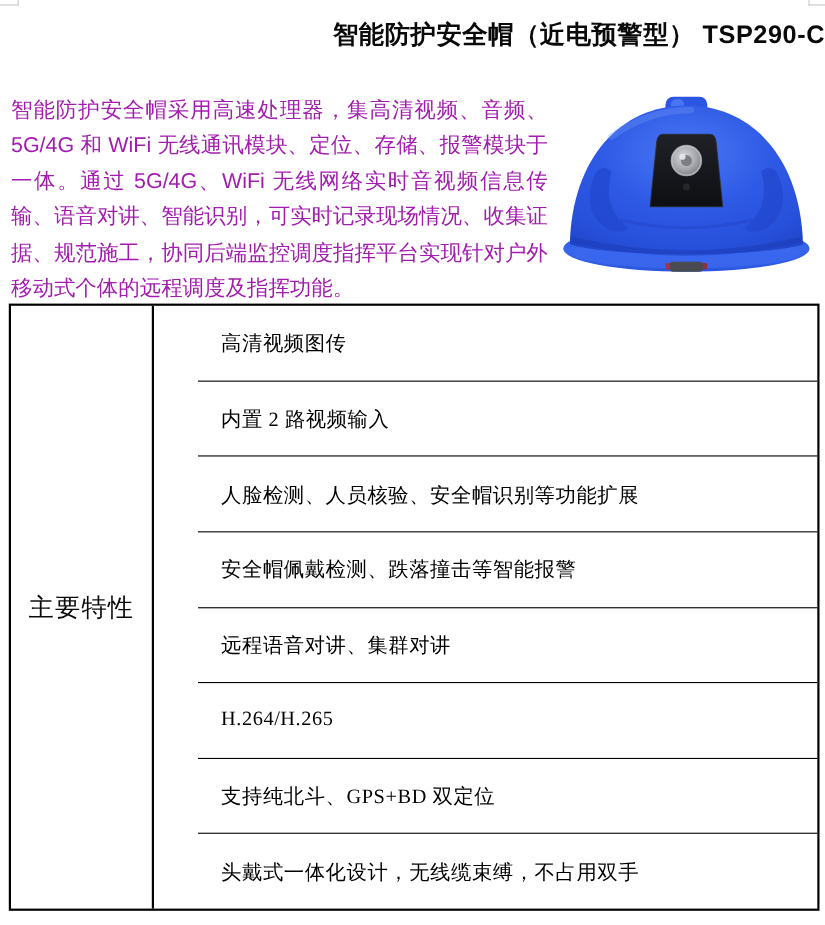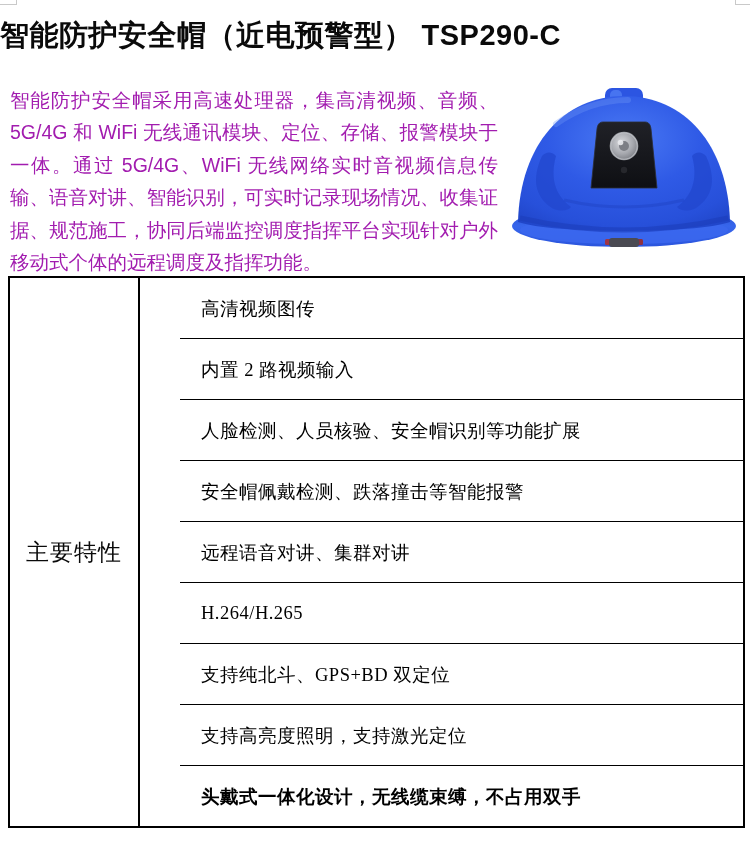--- a/index.html
+++ b/index.html
@@ -25,22 +25,22 @@
   }
   .corner-mark-right {
     position: absolute; top: 0; right: 0;
     width: 14px; height: 4px;
     border-bottom: 1px solid #c9c9c9;
     border-left: 1px solid #c9c9c9;
   }
   .doc-title {
     position: absolute;
     top: 16px; left: 0; right: 0;
-    text-align: left;
-    font-size: 29px;
+    text-align: right;
+    font-size: 23px;
     font-weight: 700;
     letter-spacing: 0.5px;
     color: #0a0a0a;
   }
   .intro-text {
     position: absolute;
     top: 84px; left: 10px;
     width: 488px;
     font-size: 19.5px;
     line-height: 32.4px;
@@ -87,21 +87,21 @@
     box-sizing: border-box;
     border-bottom: 1.5px solid #000000;
     display: flex;
     align-items: center;
     padding-left: 21px;
     font-family: "Liberation Serif", "DejaVu Serif", serif;
     font-size: 18.5px;
     letter-spacing: 0.5px;
     color: #000000;
   }
-  .feature-row:last-child { border-bottom: none; font-weight: bold; }
+  .feature-row:last-child { border-bottom: none; }
 </style>
 </head>
 <body>
 
 <div class="page">
 
   <div class="corner-mark-left"></div>
   <div class="corner-mark-right"></div>
 
   <div class="doc-title">智能防护安全帽（近电预警型） TSP290-C</div>
@@ -175,18 +175,17 @@
   <div class="features-table">
     <div class="header-cell">主要特性</div>
     <div class="rows-col">
       <div class="feature-row">高清视频图传</div>
       <div class="feature-row">内置 2 路视频输入</div>
       <div class="feature-row">人脸检测、人员核验、安全帽识别等功能扩展</div>
       <div class="feature-row">安全帽佩戴检测、跌落撞击等智能报警</div>
       <div class="feature-row">远程语音对讲、集群对讲</div>
       <div class="feature-row">H.264/H.265</div>
       <div class="feature-row">支持纯北斗、GPS+BD 双定位</div>
-      <div class="feature-row">支持高亮度照明，支持激光定位</div>
       <div class="feature-row">头戴式一体化设计，无线缆束缚，不占用双手</div>
     </div>
   </div>
 
 </div>
 
 </body></html>

